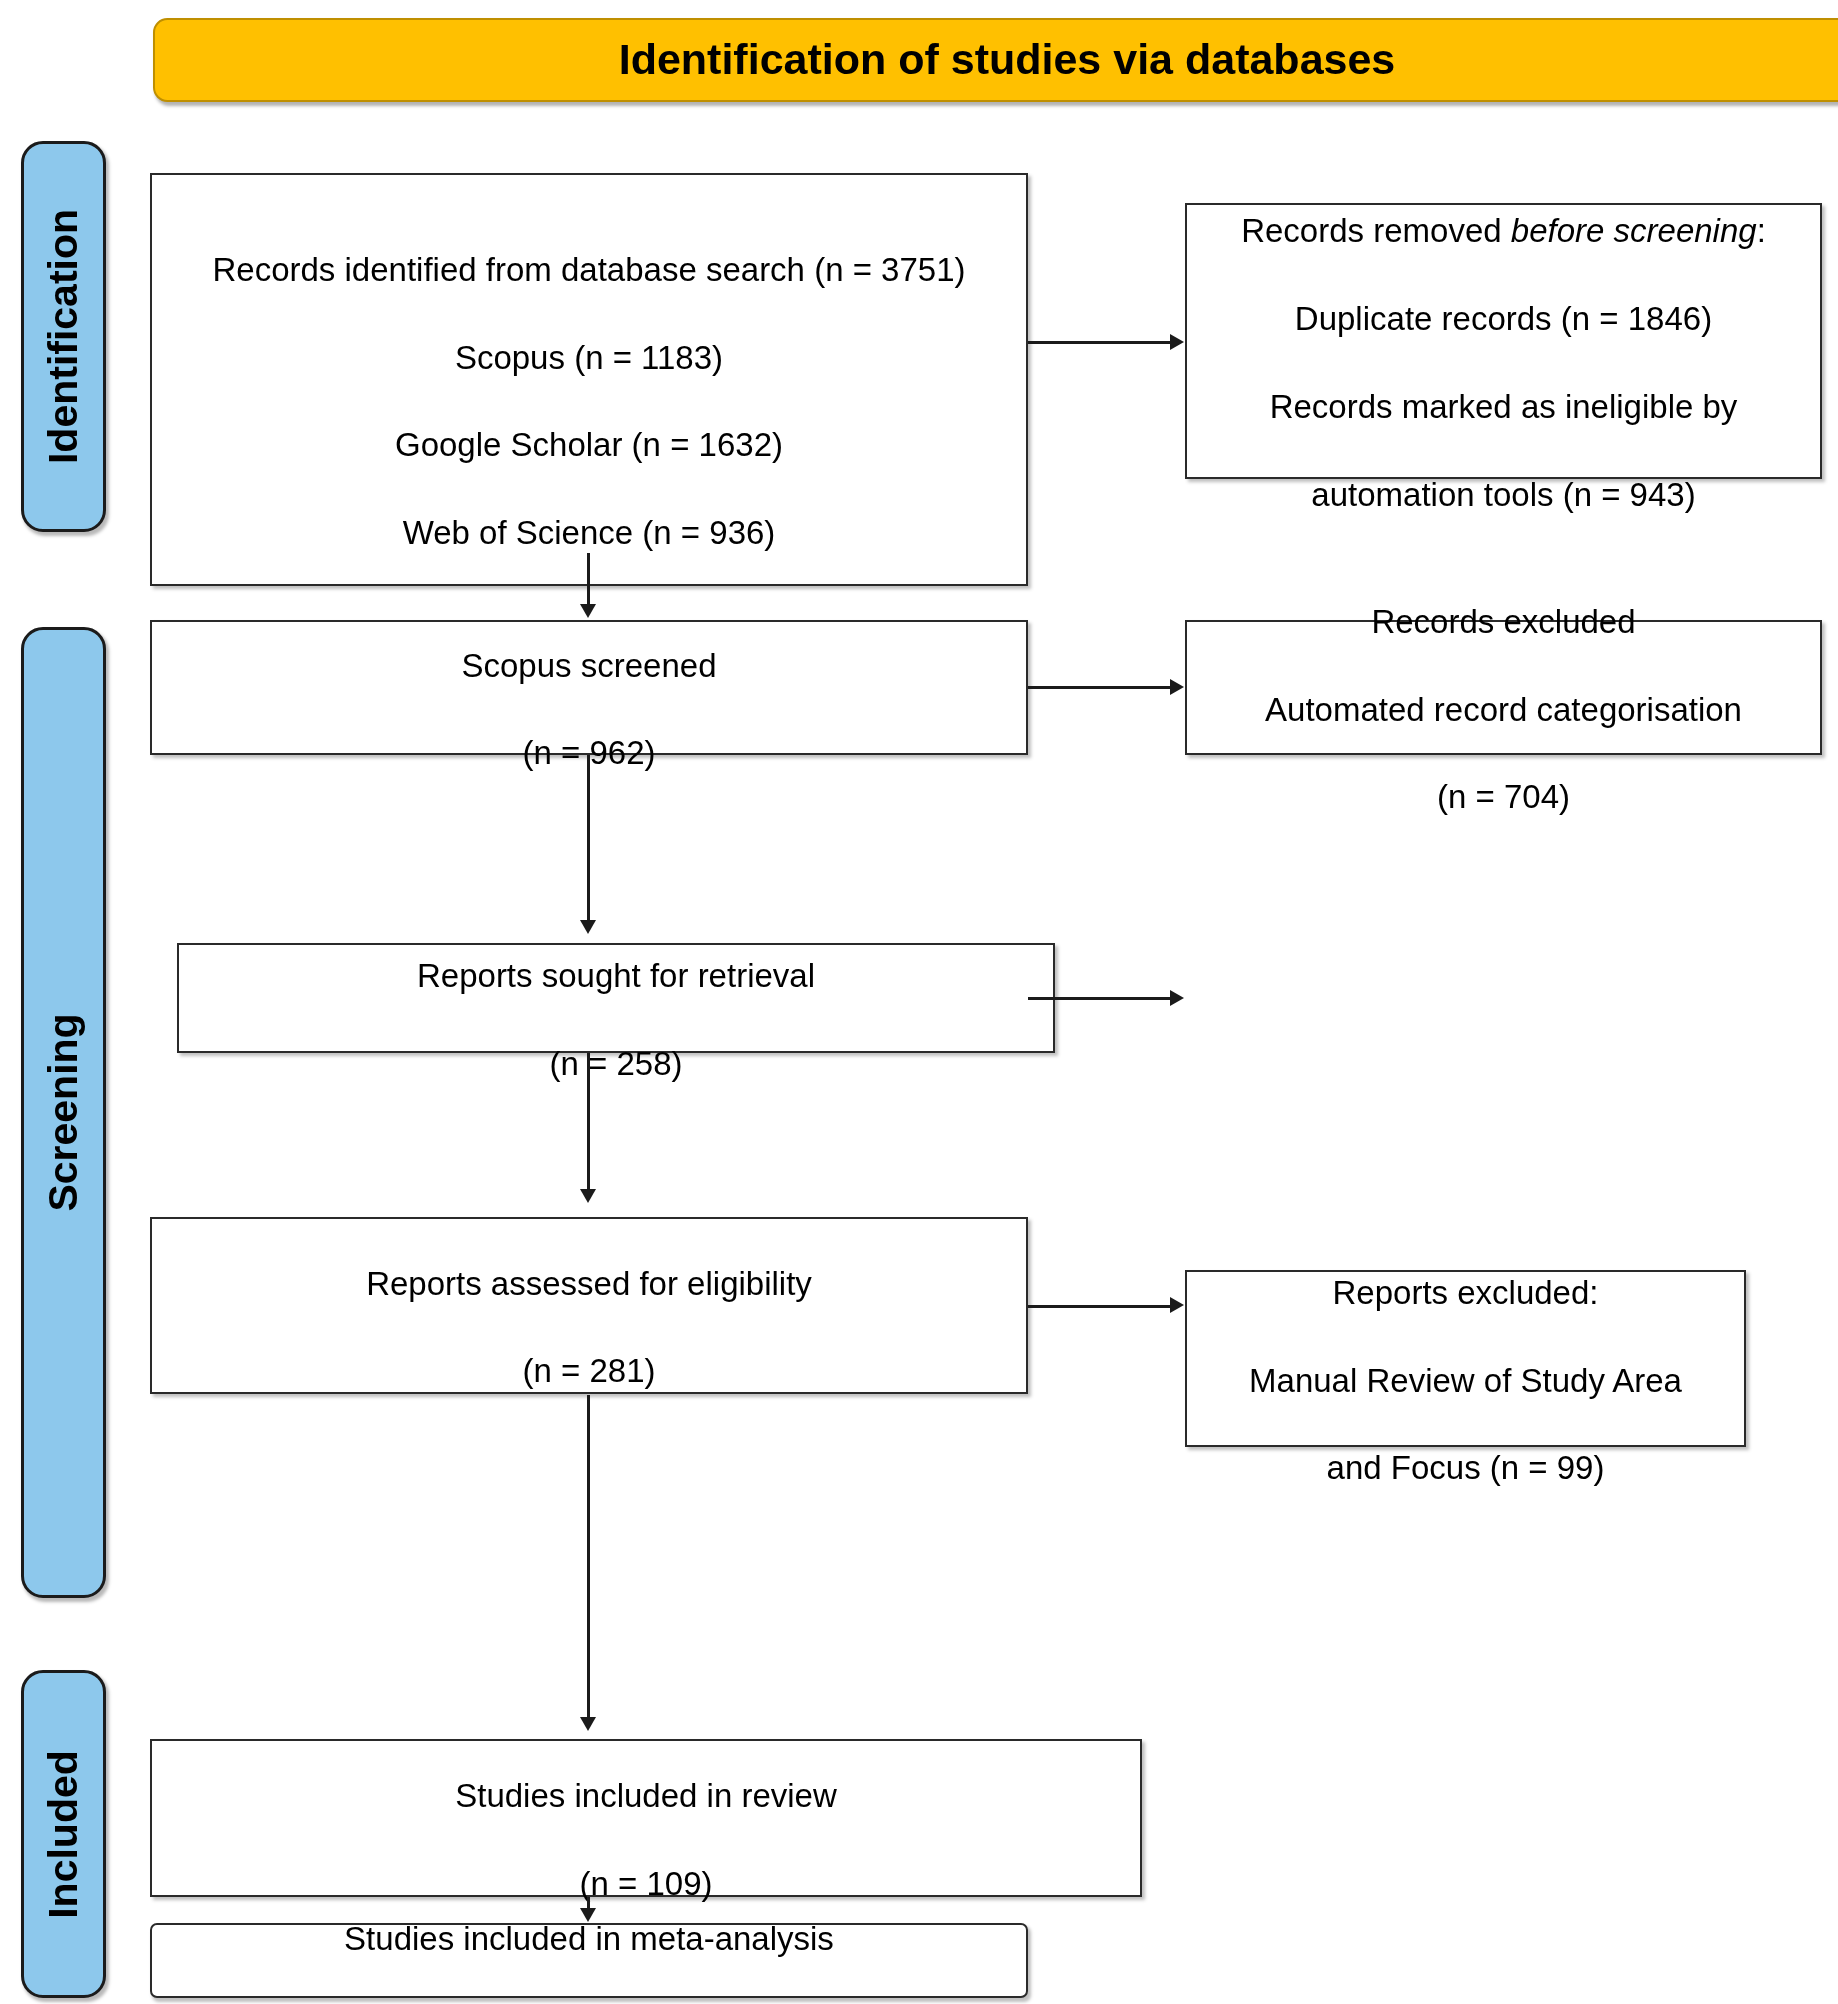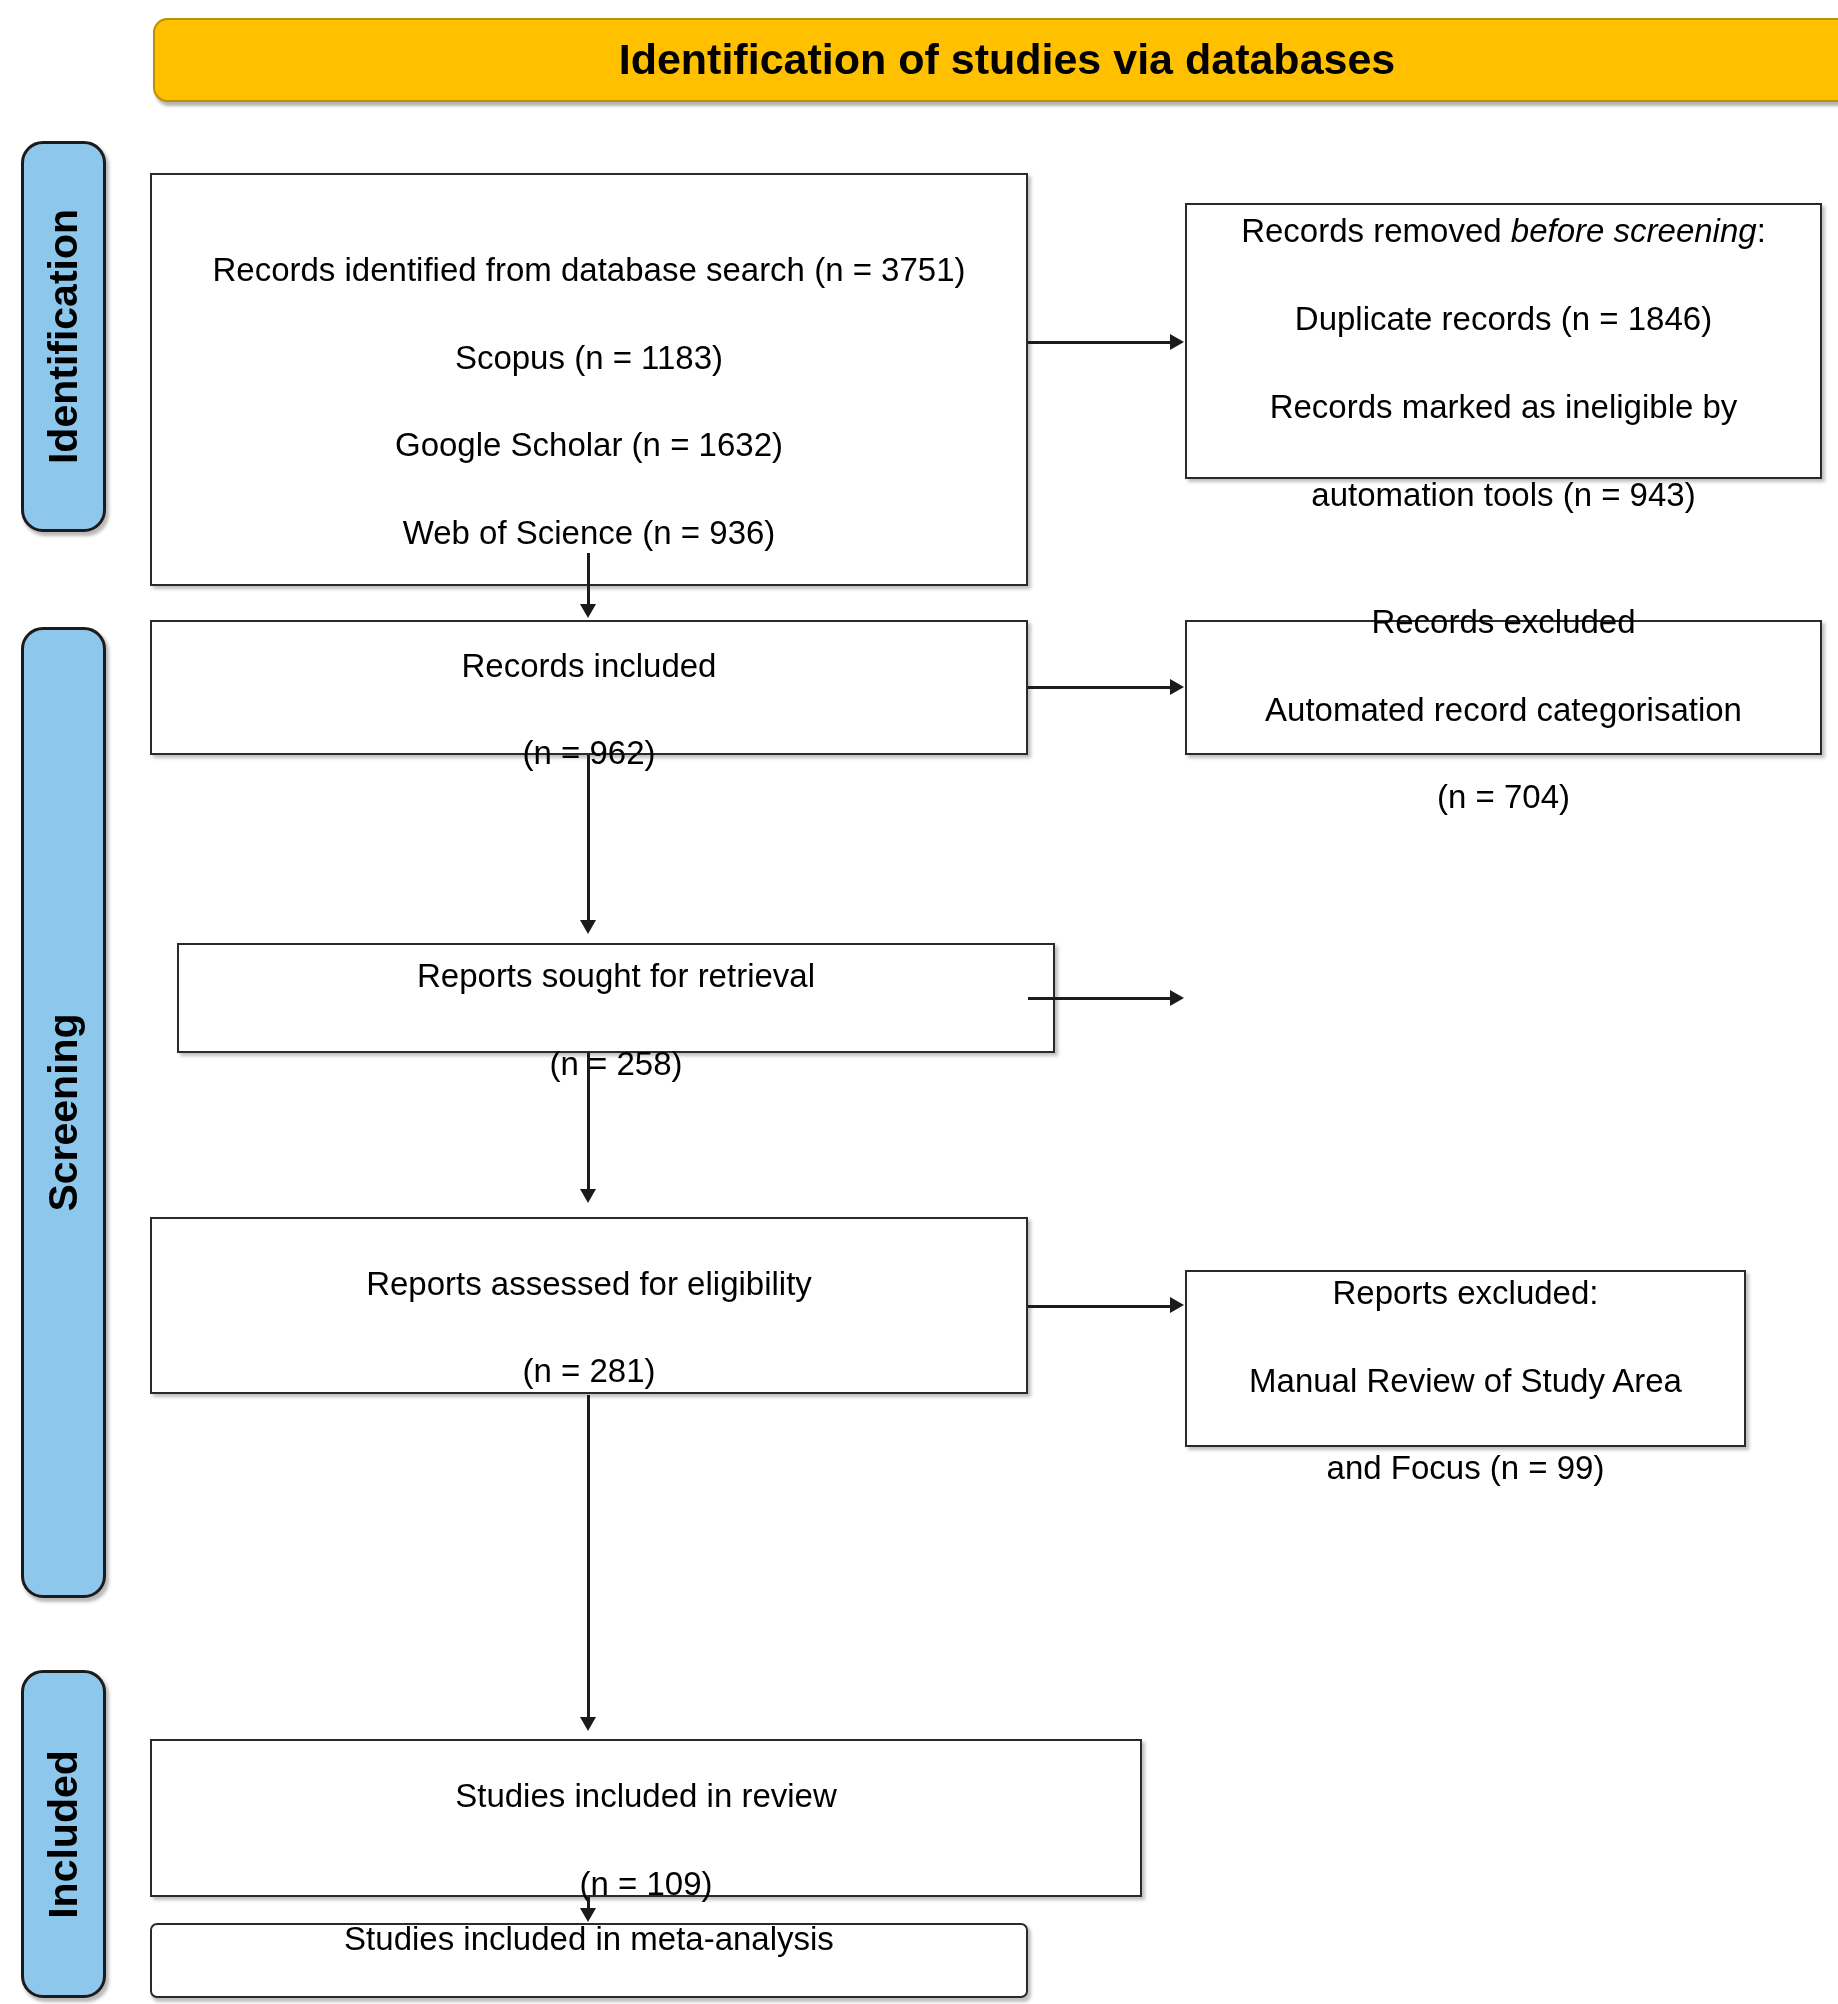--- a/index.html
+++ b/index.html
@@ -168,21 +168,21 @@
   </div>
 
   <div class="conn-h" style="left:1028px; top:341px; width:142px;"></div>
   <div class="arrow-right" style="left:1170px; top:334px;"></div>
 
   <div class="conn-v" style="left:587px; top:553px; height:53px;"></div>
   <div class="arrow-down" style="left:580px; top:604px;"></div>
 
   <div class="flow-box" id="box-screened">
     <div class="boxtext">
-      <span>Records included</span><br>
+      <span>Scopus screened</span><br>
       <span>(n = 962)</span>
     </div>
   </div>
 
   <div class="flow-box" id="box-excluded-auto">
     <div class="boxtext">
       <span>Records excluded</span><br>
       <span>Automated record categorisation</span><br>
       <span>(n = 704)</span>
     </div>

